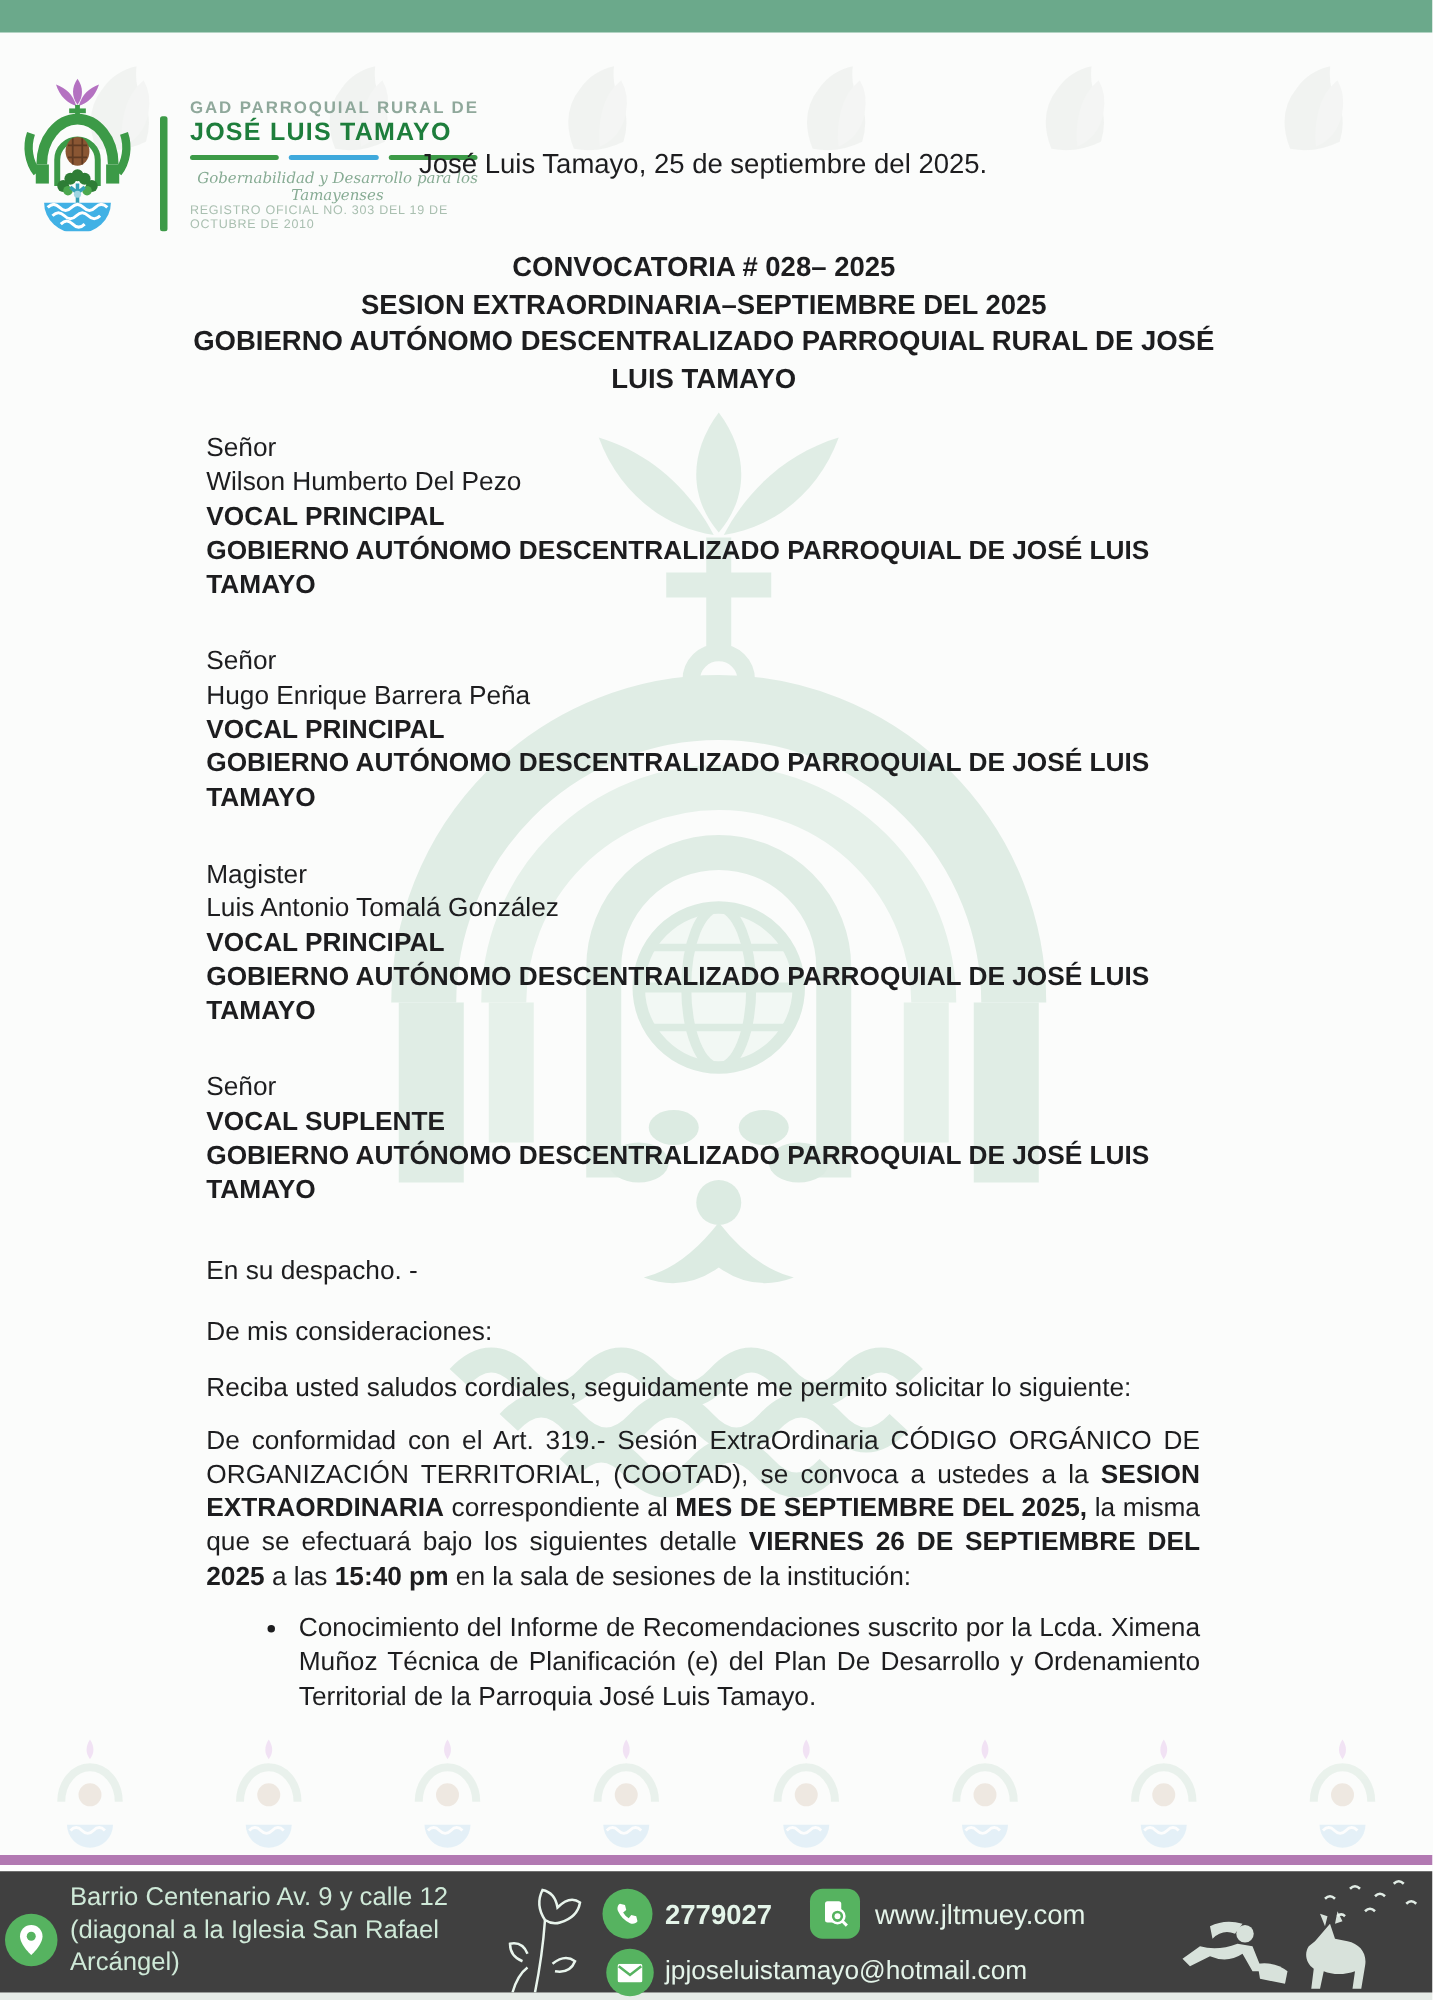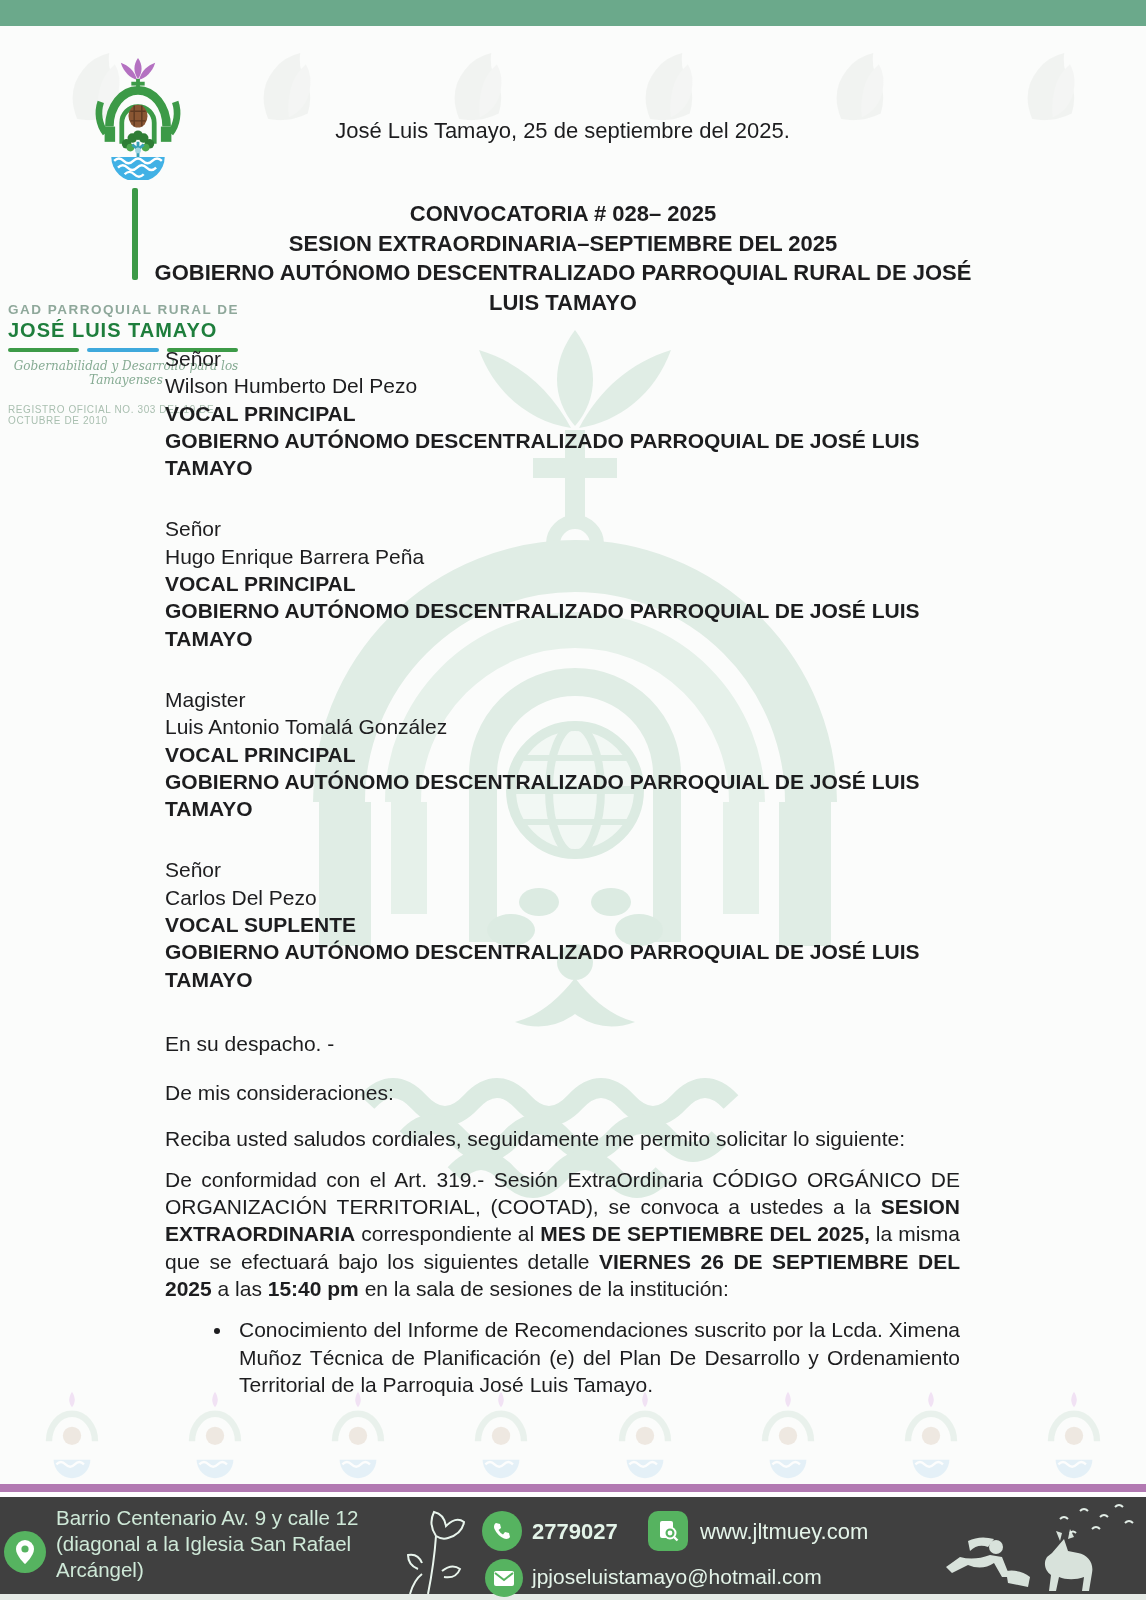--- a/index.html
+++ b/index.html
@@ -4,31 +4,31 @@
 <style>
   html,body{margin:0;padding:0;}
   body{width:1146px;height:1600px;position:relative;overflow:hidden;background:#fbfcfb;
        font-family:"Liberation Sans",sans-serif;color:#1d1d1f;}
   .topbar{position:absolute;top:0;left:0;right:0;height:26px;background:#6BA98B;}
   
   .wm-row-top{position:absolute;top:34px;left:0;right:0;display:flex;justify-content:space-around;opacity:.45;}
   .wm-row-bottom{position:absolute;top:1388px;left:0;right:0;display:flex;justify-content:space-around;opacity:.5;}
   .wm-center{position:absolute;left:255px;top:318px;width:640px;height:880px;}
   
-  .logo-wrap{position:absolute;left:8px;top:56px;display:flex;align-items:center;flex-direction:column;}
+  .logo-wrap{position:absolute;left:8px;top:56px;display:flex;align-items:flex-end;}
   .crest{width:108px;height:124px;}
   .divider-bar{width:6px;height:92px;background:#3c9a47;margin:8px 18px 0 12px;border-radius:2px;}
   .brand{padding-top:22px;}
   .brand-prefix{font-size:13.5px;letter-spacing:1.5px;color:#8fa89b;font-weight:700;}
   .brand-name{font-size:20px;font-weight:700;color:#1E7E3C;letter-spacing:1px;margin-top:2px;}
   .brand-bars{display:flex;gap:8px;margin-top:6px;width:230px;}
   .brand-bars i{height:4px;border-radius:2px;flex:1;display:block;}
   .bar-g{background:#3c9a47;}.bar-b{background:#3FA9DC;}
   .brand-tagline{font-family:"DejaVu Serif",serif;font-style:italic;font-size:12px;color:#86ab93;margin-top:7px;text-align:center;width:236px;}
-  .brand-registry{font-size:10px;color:#a9bfb0;letter-spacing:.6px;margin-top:17px;width:260px;}
+  .brand-registry{font-size:10px;color:#a9bfb0;letter-spacing:.6px;margin-top:0;width:260px;}
   
   .dateline{position:absolute;top:118px;left:165px;right:186px;text-align:center;font-size:22px;}
   .titleblock{position:absolute;top:199px;left:150px;right:170px;text-align:center;font-weight:700;font-size:22px;line-height:1.35;}
   .content{position:absolute;top:345px;left:165px;right:186px;font-size:21px;line-height:1.3;}
   .recipient{margin-bottom:34px;}
   .recipient .line{display:block;}
   .bold{font-weight:700;}
   .mt-lg{margin-top:37px;}
   .mt-md{margin-top:22px;}
   .mt-sm{margin-top:18px;}
@@ -195,21 +195,20 @@
       <span class="line bold">GOBIERNO AUTÓNOMO DESCENTRALIZADO PARROQUIAL DE JOSÉ LUIS TAMAYO</span>
     </div>
     <div class="recipient">
       <span class="line">Magister</span>
       <span class="line">Luis Antonio Tomalá González</span>
       <span class="line bold">VOCAL PRINCIPAL</span>
       <span class="line bold">GOBIERNO AUTÓNOMO DESCENTRALIZADO PARROQUIAL DE JOSÉ LUIS TAMAYO</span>
     </div>
     <div class="recipient">
       <span class="line">Señor</span>
-      <span class="line">Carlos Del Pezo</span>
       <span class="line bold">VOCAL SUPLENTE</span>
       <span class="line bold">GOBIERNO AUTÓNOMO DESCENTRALIZADO PARROQUIAL DE JOSÉ LUIS TAMAYO</span>
     </div>
 
     <div class="mt-lg">En su despacho. -</div>
     <div class="mt-md">De mis consideraciones:</div>
     <div class="mt-sm">Reciba usted saludos cordiales, seguidamente me permito solicitar lo siguiente:</div>
 
     <p class="para"><span>De conformidad con el Art. 319.- Sesión ExtraOrdinaria CÓDIGO ORGÁNICO DE ORGANIZACIÓN TERRITORIAL, (COOTAD), se convoca a ustedes a la </span><strong>SESION EXTRAORDINARIA</strong><span> correspondiente al </span><strong>MES DE SEPTIEMBRE DEL 2025,</strong><span> la misma que se efectuará bajo los siguientes detalle </span><strong>VIERNES 26 DE SEPTIEMBRE DEL 2025</strong><span> a las </span><strong>15:40 pm</strong><span> en la sala de sesiones de la institución:</span></p>
 

